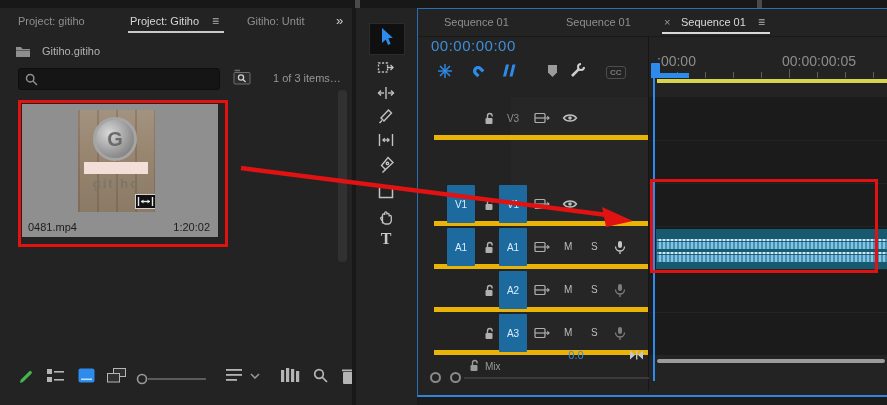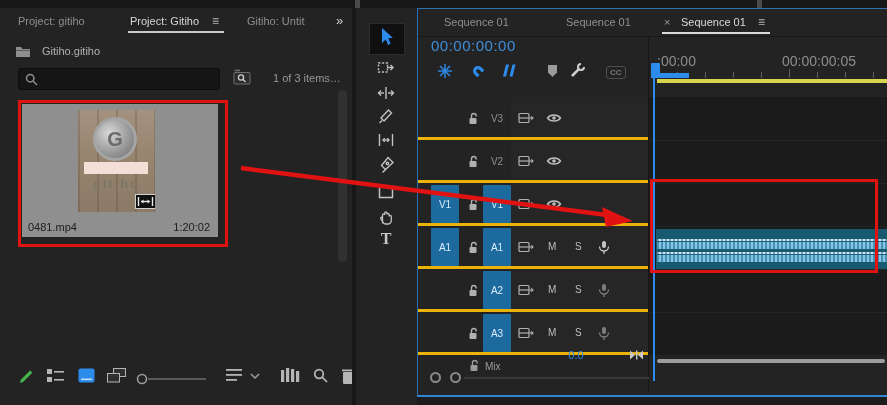--- a/index.html
+++ b/index.html
@@ -52,21 +52,21 @@
   #timeline-panel{left:417px;top:8px;width:470px;height:389px;background:#232323;box-sizing:border-box;
       border:1px solid #2b6fb3;border-right-width:0;border-bottom:2px solid #2f86d4;overflow:hidden;}
   .ttab{position:absolute;top:7px;font-size:11px;color:#8f8f8f;white-space:nowrap;}
   .ttab.active{color:#dadada;}
   #tl-tab-divider{position:absolute;left:0;top:27px;width:470px;height:1px;background:#191919;}
   #timecode{position:absolute;left:13px;top:28px;font-size:15px;font-weight:normal;color:#3e8ed9;letter-spacing:0.5px;}
   .tl-icon{position:absolute;}
   #cc-box{position:absolute;left:188px;top:57px;border:1px solid #4d4d4d;border-radius:3px;color:#7a7a7a;
       font-size:8px;font-weight:bold;padding:1px 3px;}
   #head-zone{position:absolute;left:93px;top:88px;width:141px;height:258px;background:#262626;}
-  .trow{position:absolute;left:0;width:236px;height:43px;border-bottom:3px solid #eab308;box-sizing:border-box;}
+  .trow{position:absolute;left:16px;width:236px;height:43px;border-bottom:5px solid #eab308;box-sizing:border-box;}
   .srcbox,.tgtbox{position:absolute;top:2px;width:28px;height:38px;background:#1d6b9e;border-radius:1px;
       display:flex;align-items:center;justify-content:center;font-size:10px;color:#d9ecff;}
   .srcbox{left:13px;}
   .tgtbox{left:65px;}
   .tgtplain{position:absolute;left:65px;top:0;width:28px;height:42px;display:flex;align-items:center;
       justify-content:center;font-size:10px;color:#8f8f8f;}
   .lockpos{position:absolute;left:49px;top:15px;}
   .syncpos{position:absolute;left:100px;top:15px;}
   .eyepos{position:absolute;left:128px;top:16px;}
   .mpos{position:absolute;left:130px;top:15px;font-size:10px;color:#bdbdbd;}
@@ -358,43 +358,20 @@
           </svg>
       </span>
       <span class="eyepos">
         <svg class="svgi" width="16" height="10" viewBox="0 0 16 10">
             <path d="M1.5,5 C4.5,1 11.5,1 14.5,5 C11.5,9 4.5,9 1.5,5 Z" fill="none" stroke="#bdbdbd" stroke-width="1.3"></path>
             <circle cx="8" cy="5" r="1.8" fill="#bdbdbd"></circle>
           </svg>
       </span>
     </div>
 
-    <div class="trow" style="top:131px">
-      <span class="lockpos">
-        <svg class="svgi" width="12" height="13" viewBox="0 0 12 13">
-            <rect x="2.5" y="6" width="7" height="6" rx="1" fill="#b0b0b0"></rect>
-            <path d="M4.5,6 V3.8 a2.3,2.3 0 0 1 4.6,0 V4.6" fill="none" stroke="#b0b0b0" stroke-width="1.4"></path>
-          </svg>
-      </span>
-      <span class="tgtplain">V2</span>
-      <span class="syncpos">
-        <svg class="svgi" width="16" height="12" viewBox="0 0 16 12" fill="none" stroke="#b0b0b0" stroke-width="1.2">
-            <rect x="1" y="1.5" width="10" height="9" rx="1"></rect>
-            <line x1="1" y1="6" x2="11" y2="6"></line>
-            <line x1="11.5" y1="6" x2="15" y2="6"></line>
-            <polyline points="13.3,4.3 15,6 13.3,7.7"></polyline>
-          </svg>
-      </span>
-      <span class="eyepos">
-        <svg class="svgi" width="16" height="10" viewBox="0 0 16 10">
-            <path d="M1.5,5 C4.5,1 11.5,1 14.5,5 C11.5,9 4.5,9 1.5,5 Z" fill="none" stroke="#bdbdbd" stroke-width="1.3"></path>
-            <circle cx="8" cy="5" r="1.8" fill="#bdbdbd"></circle>
-          </svg>
-      </span>
-    </div>
 
     <div class="trow" style="top:174px">
       <span class="srcbox">V1</span>
       <span class="lockpos">
         <svg class="svgi" width="12" height="13" viewBox="0 0 12 13">
             <rect x="2.5" y="6" width="7" height="6" rx="1" fill="#b0b0b0"></rect>
             <path d="M4.5,6 V3.8 a2.3,2.3 0 0 1 4.6,0 V4.6" fill="none" stroke="#b0b0b0" stroke-width="1.4"></path>
           </svg>
       </span>
       <span class="tgtbox">V1</span>

